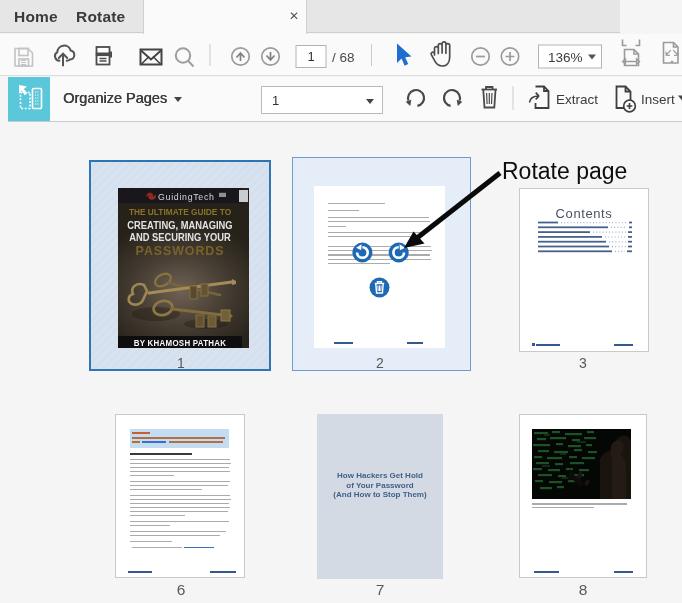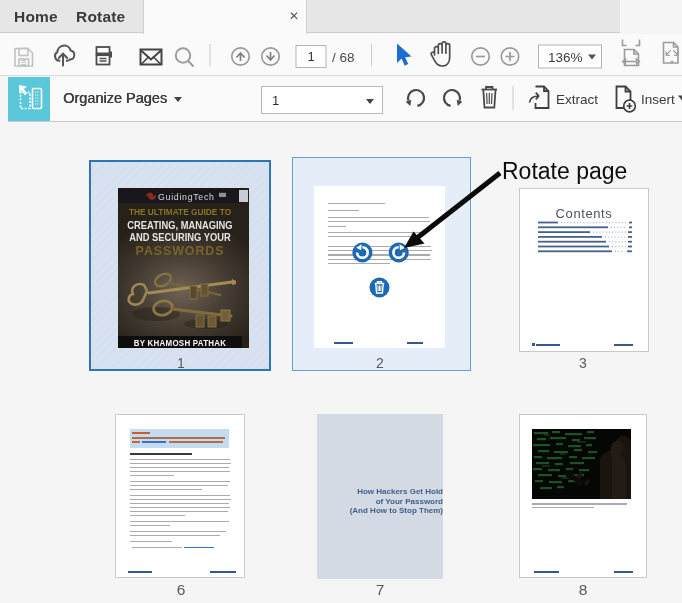--- a/index.html
+++ b/index.html
@@ -333,21 +333,21 @@
     <div class="ln" style="left:14px; top:116px; width:96px;"></div>
     <div class="ln" style="left:14px; top:120px; width:90px;"></div>
     <div class="ln" style="left:14px; top:126px; width:42px;"></div>
     <div class="ln" style="left:16px; top:132px; width:50px;"></div>
     <div class="ln" style="left:68px; top:132px; width:30px; background:#3a6fc4;"></div>
     <div class="bluedash" style="left:12px; top:156px; width:24px;"></div>
     <div class="bluedash" style="left:94px; top:156px; width:26px;"></div>
   </div>
 
   <div id="page7">
-    <div style="position:absolute; top:73px; width:100%; text-align:right; font-size:8px; font-weight:bold; color:#41608a; line-height:9.6px;">How Hackers Get Hold<br>of Your Password<br>(And How to Stop Them)</div>
+    <div style="position:absolute; top:57px; width:100%; text-align:center; font-size:8px; font-weight:bold; color:#41608a; line-height:9.6px;">How Hackers Get Hold<br>of Your Password<br>(And How to Stop Them)</div>
   </div>
 
   <div id="page8">
     <div id="hackimg" style="position:absolute; left:12px; top:14px; width:99px; height:70px; background:#050705; overflow:hidden;">
       <svg width="99" height="70" viewBox="0 0 99 70">
         <g fill="#1d5226">
           <rect x="2" y="3" width="14" height="2.2"></rect>
             <rect x="20" y="2" width="8" height="2.2"></rect>
             <rect x="33" y="4" width="17" height="2.2"></rect>
             <rect x="55" y="2" width="7" height="2.2"></rect>

